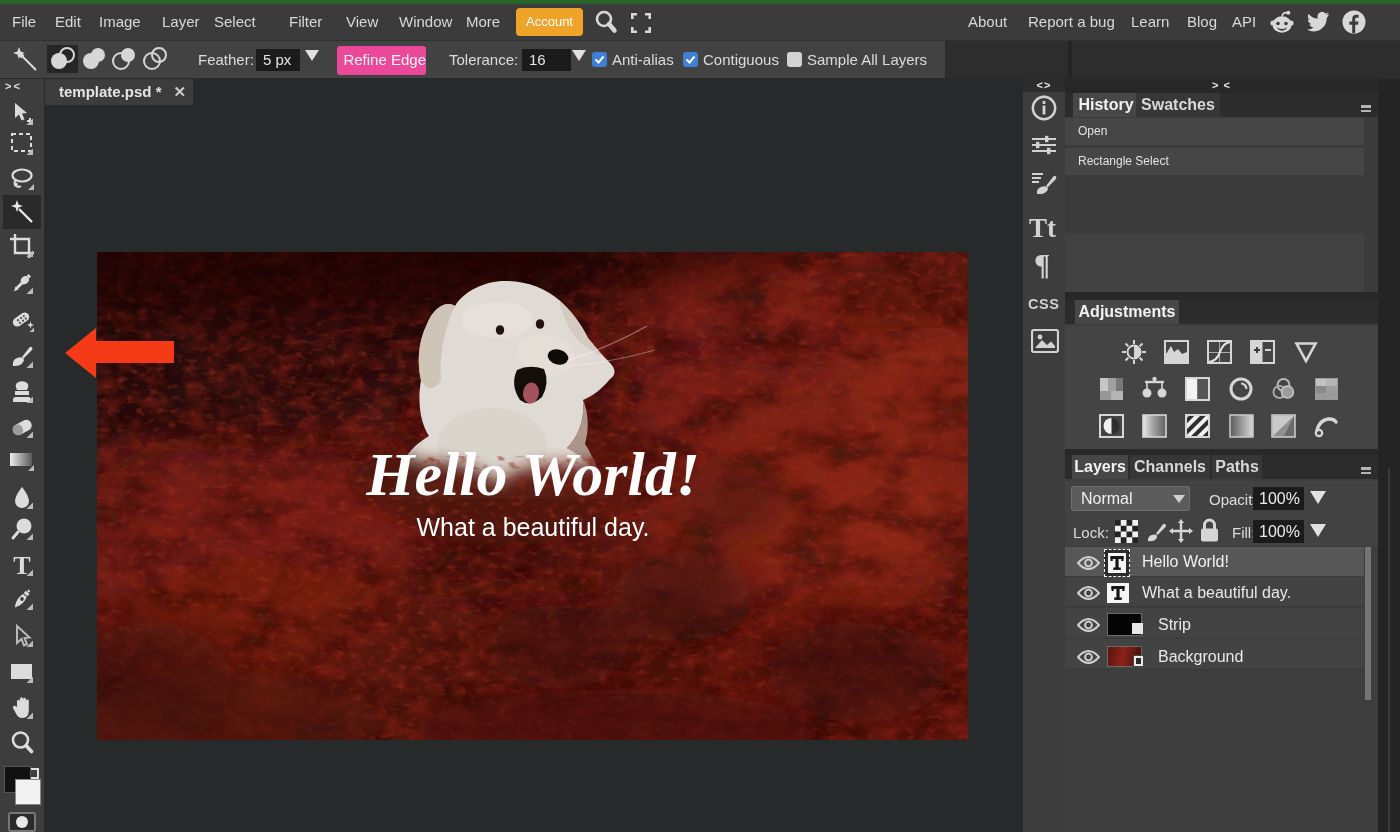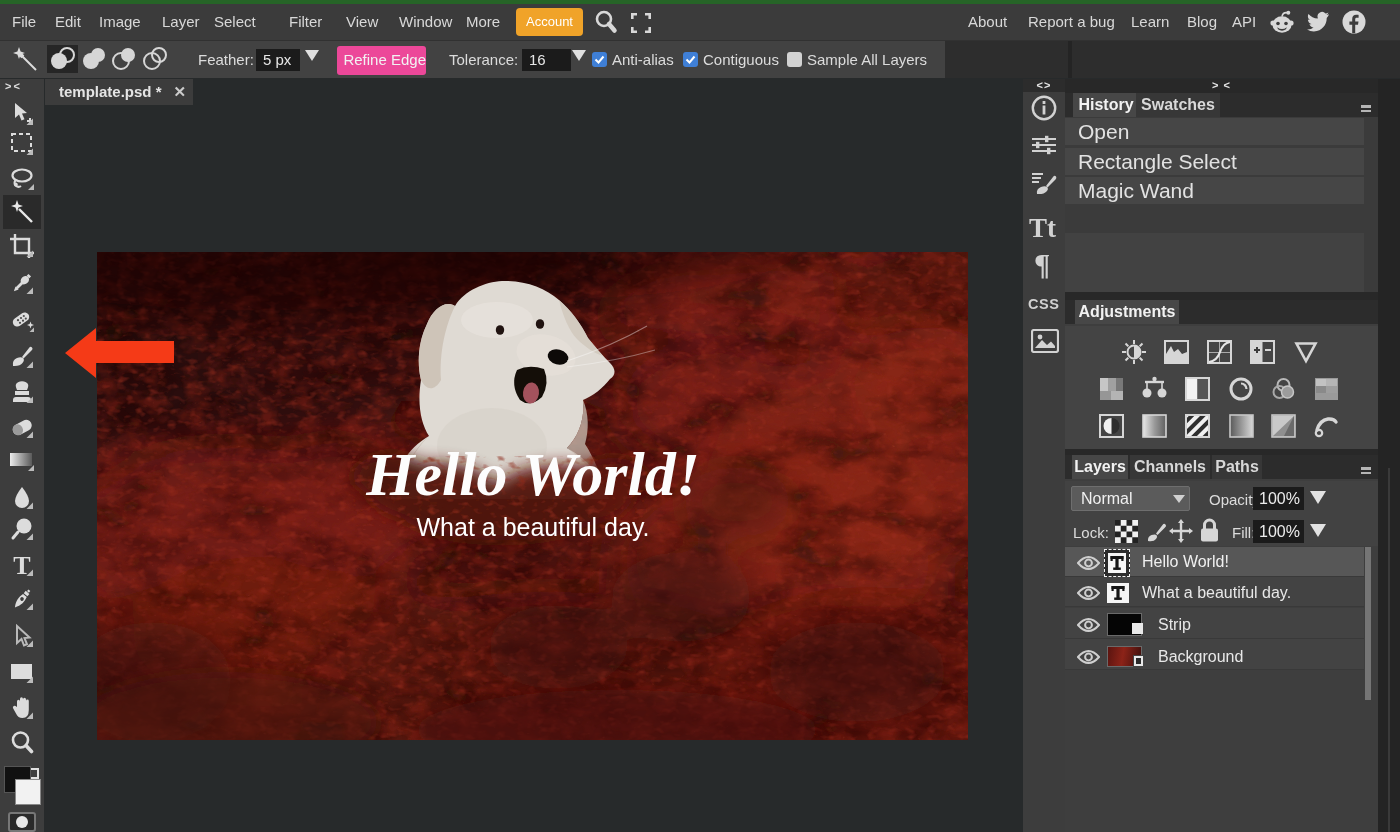--- a/index.html
+++ b/index.html
@@ -18,21 +18,21 @@
 #toolbar{left:0;top:79px;width:44px;height:753px;background:#3d3d3d}
 #canvas{left:44px;top:79px;width:1042px;height:753px;background:#272a2b}
 #tab{position:absolute;left:1px;top:0;width:148px;height:26px;background:#3c3c3c;color:#e4e4e4;font-size:15px;font-weight:bold;line-height:26px}
 #strip{left:1023px;top:79px;width:42px;height:753px;background:#3d3d3d}
 #panels{left:1065px;top:79px;width:313px;height:753px;background:#3e3e3e}
 #farright{left:1378px;top:79px;width:22px;height:753px;background:#242424}
 .ptabbar{position:absolute;left:0;width:313px;height:24px;background:#2c2c2c}
 .ptab{position:absolute;top:0;height:24px;line-height:24px;font-size:16px;font-weight:bold;color:#e4e4e4;text-align:center}
 .ptab.on{background:#474747;color:#f2f2f2}
 .ptab.off{background:#373737;color:#d8d8d8}
-.hrow{position:absolute;left:0;width:299px;height:27px;background:#464646;color:#e2e2e2;font-size:21px;line-height:27px;padding-left:13px}
+.hrow{position:absolute;left:0;width:299px;height:27px;background:#464646;color:#e2e2e2;font-size:12px;line-height:27px;padding-left:13px}
 .pmenu{position:absolute;left:296px;width:10px;height:7px;border-top:3px solid #b5b5b5;border-bottom:2px solid #b5b5b5}
 .lrow{position:absolute;left:0;width:299px;height:30px;background:#434343;color:#e8e8e8;font-size:16px;line-height:30px}
 svg{display:block}
 .ic{position:absolute}
 </style></head>
 <body>
 <div id="stage">
 <div class="abs" id="greentop"></div>
 <div class="abs" id="menubar">
 <span class="mi" style="left:12px">File</span>
@@ -415,21 +415,20 @@
 <div class="abs" id="panels">
 <div style="position:absolute;left:0;top:0;width:313px;height:14px;background:#282828;color:#e8e8e8;font-size:11px;font-weight:bold;text-align:center;line-height:13px;letter-spacing:1px">&gt; &lt;</div>
 <div class="ptabbar" style="top:14px"></div>
 <div class="ptab on" style="left:8px;top:14px;width:66px">History</div>
 <div class="ptab off" style="left:71px;top:14px;width:84px">Swatches</div>
 <div class="pmenu" style="top:26px"></div>
 <div style="position:absolute;left:0;top:38px;width:313px;height:175px;background:#3b3b3b"></div>
 <div style="position:absolute;left:0;top:154px;width:299px;height:59px;background:#424242"></div>
 <div class="hrow" style="top:39px">Open</div>
 <div class="hrow" style="top:69px">Rectangle Select</div>
-<div class="hrow" style="top:98px">Magic Wand</div>
 <div style="position:absolute;left:0;top:213px;width:313px;height:8px;background:#282828"></div>
 <div class="ptabbar" style="top:221px"></div>
 <div class="ptab on" style="left:10px;top:221px;width:104px">Adjustments</div>
 <div style="position:absolute;left:0;top:247px;width:313px;height:123px;background:#444444"></div>
 <svg class="ic" style="left:57px;top:261px" width="24" height="24" viewBox="0 0 24 24">
         <g stroke="#d6d6d6" stroke-width="2">
           <path d="M12 0 L12 4 M12 20 L12 24 M0 12 L4 12 M20 12 L24 12 M3.5 3.5 L6.3 6.3 M17.7 17.7 L20.5 20.5 M20.5 3.5 L17.7 6.3 M3.5 20.5 L6.3 17.7"></path>
         </g>
         <circle cx="12" cy="12" r="6.5" fill="none" stroke="#d6d6d6" stroke-width="2"></circle>
         <path d="M12 5.5 A6.5 6.5 0 0 1 12 18.5 Z" fill="#d6d6d6"></path>

